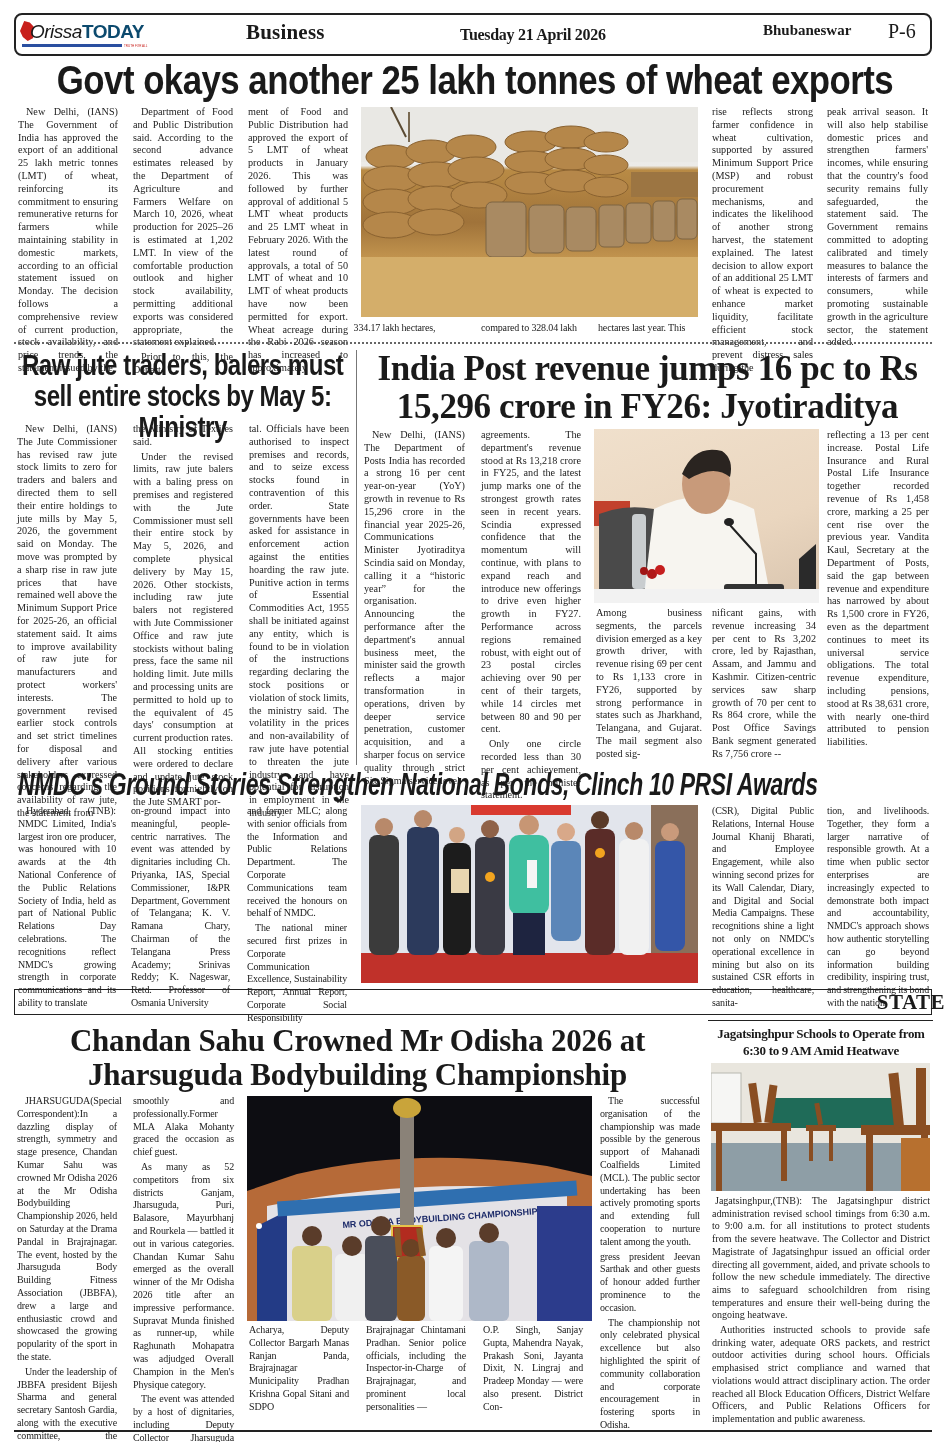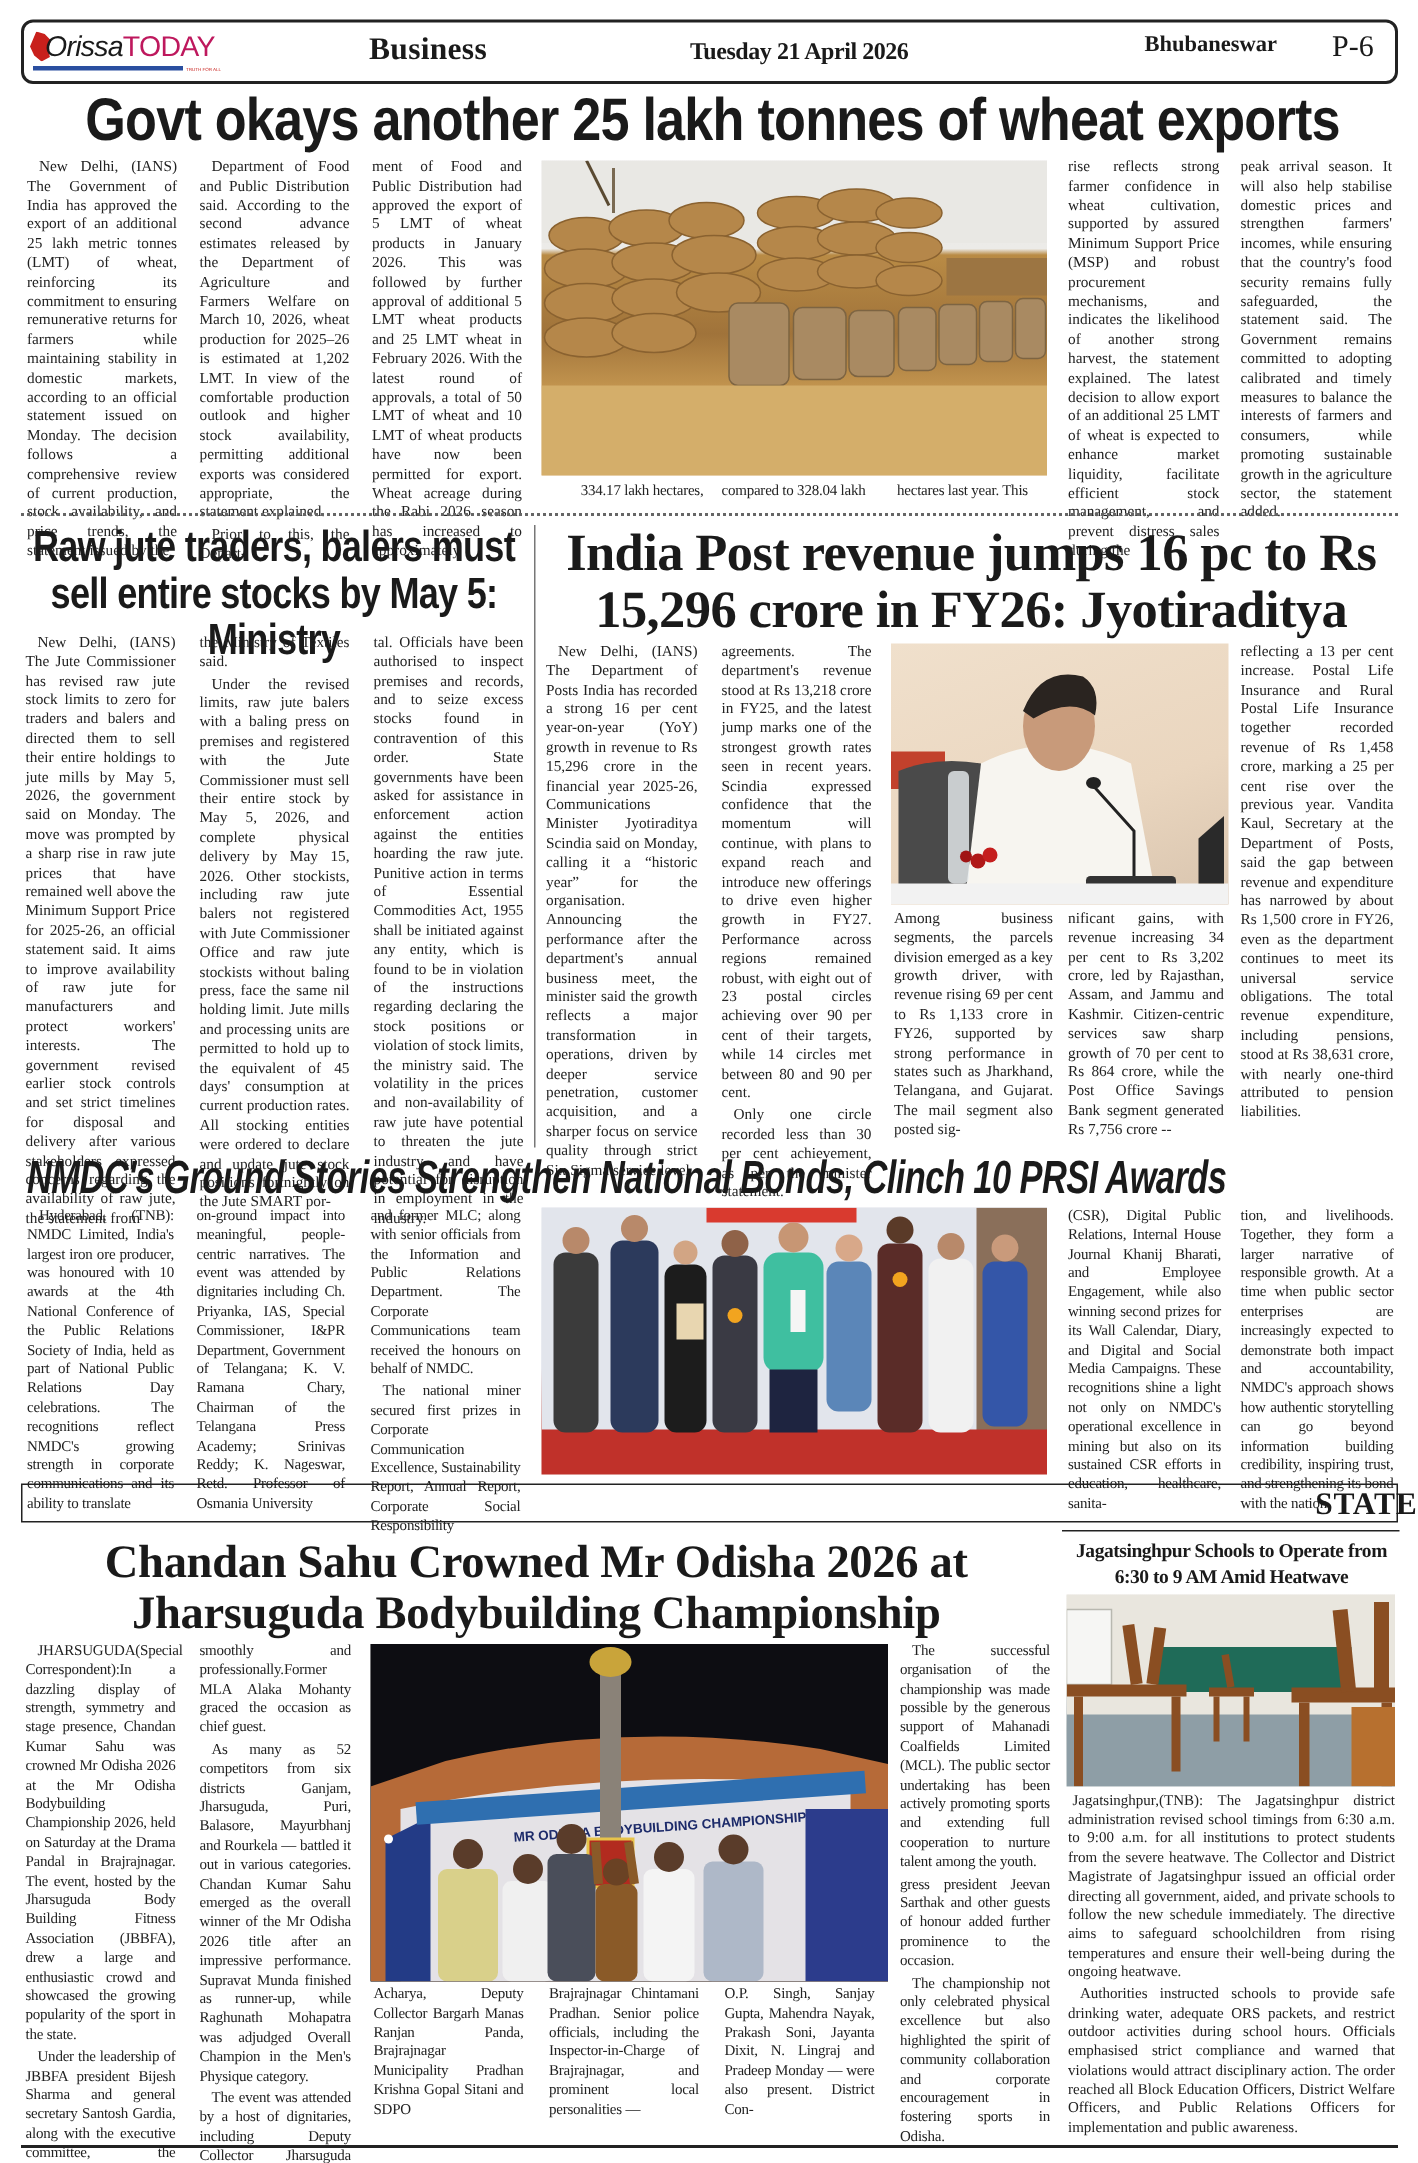--- a/index.html
+++ b/index.html
@@ -3,21 +3,21 @@
 <meta charset="utf-8">
 <style>
 *{box-sizing:border-box;margin:0;padding:0}
 html,body{width:945px;height:1442px;background:#fff;overflow:hidden}
 body{font-family:"Liberation Serif","DejaVu Serif",serif;color:#1a1a1a;position:relative}
 .abs{position:absolute}
 .masthead{left:14px;top:13px;width:918px;height:43px;border:2px solid #222;border-radius:8px;background:#fff}
 .logo{left:20px;top:19px;width:130px;height:32px}
 .logo-text{position:absolute;left:10px;top:2px;font-family:"Liberation Sans",sans-serif;font-size:19px;line-height:22px;letter-spacing:-0.5px;white-space:nowrap}
 .logo-orissa{font-style:italic;color:#1a1a1a;font-weight:normal}
-.logo-today{font-weight:normal;color:#be185d}
+.logo-today{font-weight:bold;color:#0c4a6e}
 .logo-map{position:absolute;left:0;top:2px;width:14px;height:20px;background:#c8201c;clip-path:polygon(30% 0,70% 8%,100% 30%,85% 60%,95% 85%,55% 100%,20% 80%,0 50%,15% 25%)}
 .logo-bar{position:absolute;left:2px;top:25px;width:100px;height:3px;background:#2a4fa0}
 .logo-tag{position:absolute;left:104px;top:25px;font-size:3px;color:#c8201c;font-family:"Liberation Sans",sans-serif}
 .hdr-section{left:246px;top:20px;font-size:21px;font-weight:bold;letter-spacing:0.2px}
 .hdr-date{left:460px;top:26px;font-size:16px;font-weight:bold;letter-spacing:-0.3px}
 .hdr-city{left:763px;top:22px;font-size:15px;font-weight:bold}
 .hdr-page{left:888px;top:20px;font-size:20px}
 .headline{font-weight:bold;text-align:center;white-space:nowrap;line-height:1;transform-origin:left top}
 .hl-main{left:20px;top:60px;width:910px;font-size:40px;letter-spacing:-0.6px;font-family:"Liberation Sans",sans-serif;transform:scaleX(0.87);width:1046px}
 .col{position:absolute;font-size:10.2px;line-height:12.8px;text-align:justify;hyphens:auto;color:#222}
@@ -98,21 +98,21 @@
         <rect x="205" y="100" width="30" height="44" rx="6"></rect>
       <rect x="238" y="98" width="25" height="42" rx="5"></rect>
         <rect x="265" y="96" width="25" height="40" rx="5"></rect>
         <rect x="292" y="94" width="22" height="40" rx="5"></rect>
         <rect x="316" y="92" width="20" height="40" rx="5"></rect>
     </g>
     <rect x="270" y="65" width="67" height="25" fill="#9c7542"></rect>
     <rect x="0" y="150" width="337" height="60" fill="#d4ae6a"></rect>
   </svg>
 </div>
-<div class="col narrow" style="left:364px;top:322px;width:105px;text-align:right"><span>334.17 lakh hectares,</span></div>
+<div class="col narrow" style="left:342px;top:322px;width:105px;text-align:center"><span>334.17 lakh hectares,</span></div>
 <div class="col narrow" style="left:481px;top:322px;width:110px;text-align:left"><span>compared to 328.04 lakh</span></div>
 <div class="col narrow" style="left:598px;top:322px;width:105px;text-align:left"><span>hectares last year. This</span></div>
 
 <div class="col" style="left:712px;top:106px;width:101px">
     <p style="text-indent:0">rise reflects strong farmer confidence in wheat cultivation, supported by assured Minimum Support Price (MSP) and robust procurement mechanisms, and indicates the likelihood of another strong harvest, the statement explained. The latest decision to allow export of an additional 25 LMT of wheat is expected to enhance market liquidity, facilitate efficient stock management, and prevent distress sales during the</p>
   </div>
 <div class="col" style="left:827px;top:106px;width:101px">
     <p style="text-indent:0">peak arrival season. It will also help stabilise domestic prices and strengthen farmers' incomes, while ensuring that the country's food security remains fully safeguarded, the statement said.  The Government remains committed to adopting calibrated and timely measures to balance the interests of farmers and consumers, while promoting sustainable growth in the agriculture sector, the statement added.</p>
   </div>
 

